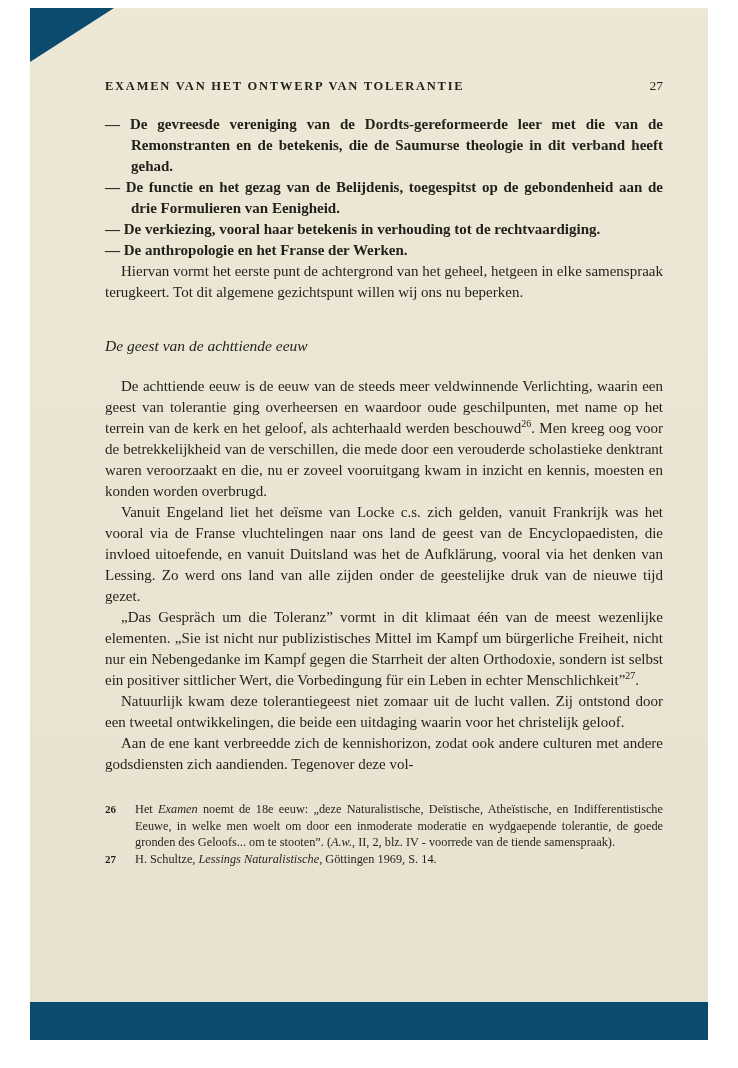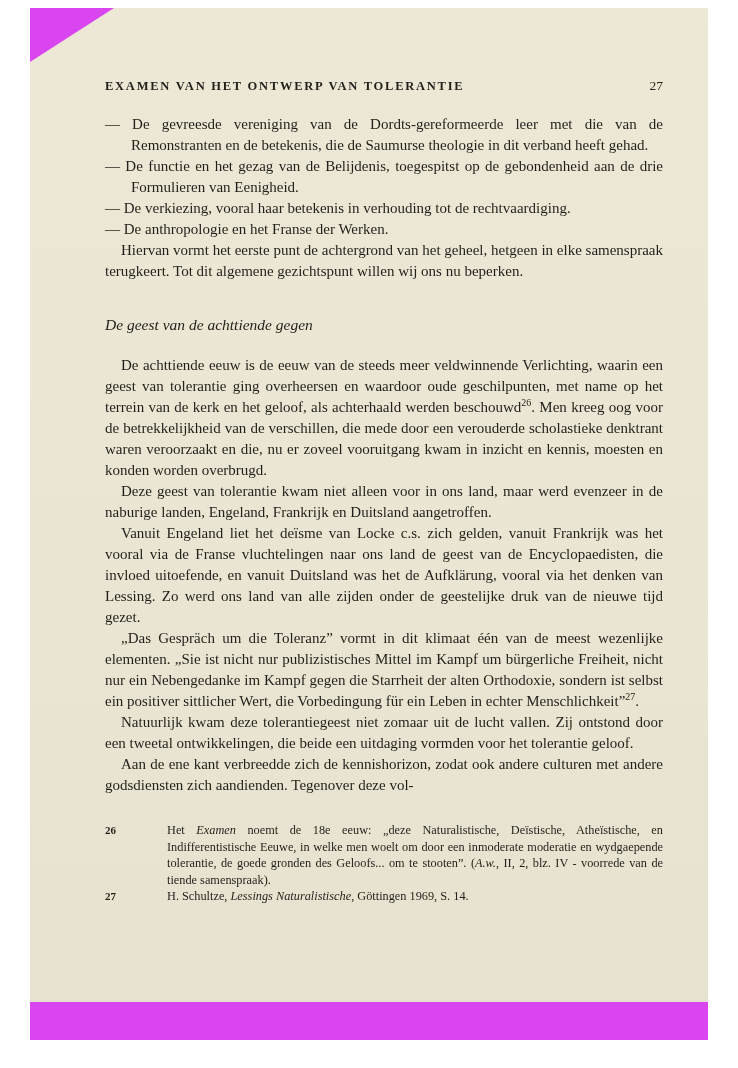--- a/index.html
+++ b/index.html
@@ -10,21 +10,21 @@
     background: #ffffff;
     overflow: hidden;
     font-family: "Liberation Serif", "DejaVu Serif", serif;
   }
   .scan {
     position: absolute;
     left: 30px;
     top: 8px;
     width: 678px;
     height: 1032px;
-    background: #d946ef;
+    background: #0c4a6e;
   }
   .paper {
     position: absolute;
     left: 0;
     top: 0;
     width: 678px;
     height: 994px;
     background: linear-gradient(180deg, #ede8d6 0%, #eae5d2 60%, #e7e2cf 100%);
     clip-path: polygon(0 54px, 84px 0, 100% 0, 100% 100%, 0 100%);
   }
@@ -51,20 +51,21 @@
   }
   .para {
     margin: 0;
     font-size: 15px;
     line-height: 21px;
     text-align: justify;
   }
   .hang {
     padding-left: 26px;
     text-indent: -26px;
+    font-weight: bold;
   }
   .indent {
     text-indent: 16px;
   }
   .section-heading {
     margin: 32px 0 20px 0;
     font-size: 15.5px;
     font-weight: normal;
     font-style: italic;
     line-height: 21px;
@@ -84,21 +85,20 @@
   }
   .fn-num {
     flex: none;
     width: 30px;
     font-weight: bold;
     font-size: 11px;
   }
   .fn-text {
     flex: 1;
     text-align: justify;
-    margin-left: 32px;
   }
 </style>
 </head>
 <body>
 
 <div class="scan">
   <div class="paper">
     <div class="content">
 
       <div class="header">
@@ -108,28 +108,27 @@
 
       <div id="list">
           <p class="para hang">— De gevreesde vereniging van de Dordts-gereformeerde leer met die van de Remonstranten en de betekenis, die de Saumurse theologie in dit verband heeft gehad.</p>
           <p class="para hang">— De functie en het gezag van de Belijdenis, toegespitst op de gebondenheid aan de drie Formulieren van Eenigheid.</p>
           <p class="para hang">— De verkiezing, vooral haar betekenis in verhouding tot de rechtvaardiging.</p>
           <p class="para hang">— De anthropologie en het Franse der Werken.</p>
         </div>
 
       <p class="para indent">Hiervan vormt het eerste punt de achtergrond van het geheel, hetgeen in elke samenspraak terugkeert. Tot dit algemene gezichtspunt willen wij ons nu beperken.</p>
 
-      <h3 class="section-heading">De geest van de achttiende gegen</h3>
+      <h3 class="section-heading">De geest van de achttiende eeuw</h3>
 
       <div id="paragraphs">
           <p class="para indent"><span>De achttiende eeuw is de eeuw van de steeds meer veldwinnende Verlichting, waarin een geest van tolerantie ging overheersen en waardoor oude geschilpunten, met name op het terrein van de kerk en het geloof, als achterhaald werden beschouwd</span><sup>26</sup><span>. Men kreeg oog voor de betrekkelijkheid van de verschillen, die mede door een verouderde scholastieke denktrant waren veroorzaakt en die, nu er zoveel vooruitgang kwam in inzicht en kennis, moesten en konden worden overbrugd.</span></p>
-          <p class="para indent"><span>Deze geest van tolerantie kwam niet alleen voor in ons land, maar werd evenzeer in de naburige landen, Engeland, Frankrijk en Duitsland aangetroffen.</span></p>
           <p class="para indent"><span>Vanuit Engeland liet het deïsme van Locke c.s. zich gelden, vanuit Frankrijk was het vooral via de Franse vluchtelingen naar ons land de geest van de Encyclopaedisten, die invloed uitoefende, en vanuit Duitsland was het de Aufklärung, vooral via het denken van Lessing. Zo werd ons land van alle zijden onder de geestelijke druk van de nieuwe tijd gezet.</span></p>
           <p class="para indent"><span>„Das Gespräch um die Toleranz” vormt in dit klimaat één van de meest wezenlijke elementen. „Sie ist nicht nur publizistisches Mittel im Kampf um bürgerliche Freiheit, nicht nur ein Nebengedanke im Kampf gegen die Starrheit der alten Orthodoxie, sondern ist selbst ein positiver sittlicher Wert, die Vorbedingung für ein Leben in echter Menschlichkeit”</span><sup>27</sup><span>.</span></p>
-          <p class="para indent"><span>Natuurlijk kwam deze tolerantiegeest niet zomaar uit de lucht vallen. Zij ontstond door een tweetal ontwikkelingen, die beide een uitdaging vormden voor het tolerantie geloof.</span></p>
+          <p class="para indent"><span>Natuurlijk kwam deze tolerantiegeest niet zomaar uit de lucht vallen. Zij ontstond door een tweetal ontwikkelingen, die beide een uitdaging waarin voor het christelijk geloof.</span></p>
           <p class="para indent"><span>Aan de ene kant verbreedde zich de kennishorizon, zodat ook andere culturen met andere godsdiensten zich aandienden. Tegenover deze vol-</span></p>
         </div>
 
       <div id="footnotes" class="footnotes">
           <div class="fn">
             <span class="fn-num">26</span>
             <div class="fn-text"><span>Het </span><i>Examen</i><span> noemt de 18e eeuw: „deze Naturalistische, Deïstische, Atheïstische, en Indifferentistische Eeuwe, in welke men woelt om door een inmoderate moderatie en wydgaepende tolerantie, de goede gronden des Geloofs... om te stooten”. (</span><i>A.w.</i><span>, II, 2, blz. IV - voorrede van de tiende samenspraak).</span></div>
           </div>
           <div class="fn">
             <span class="fn-num">27</span>

